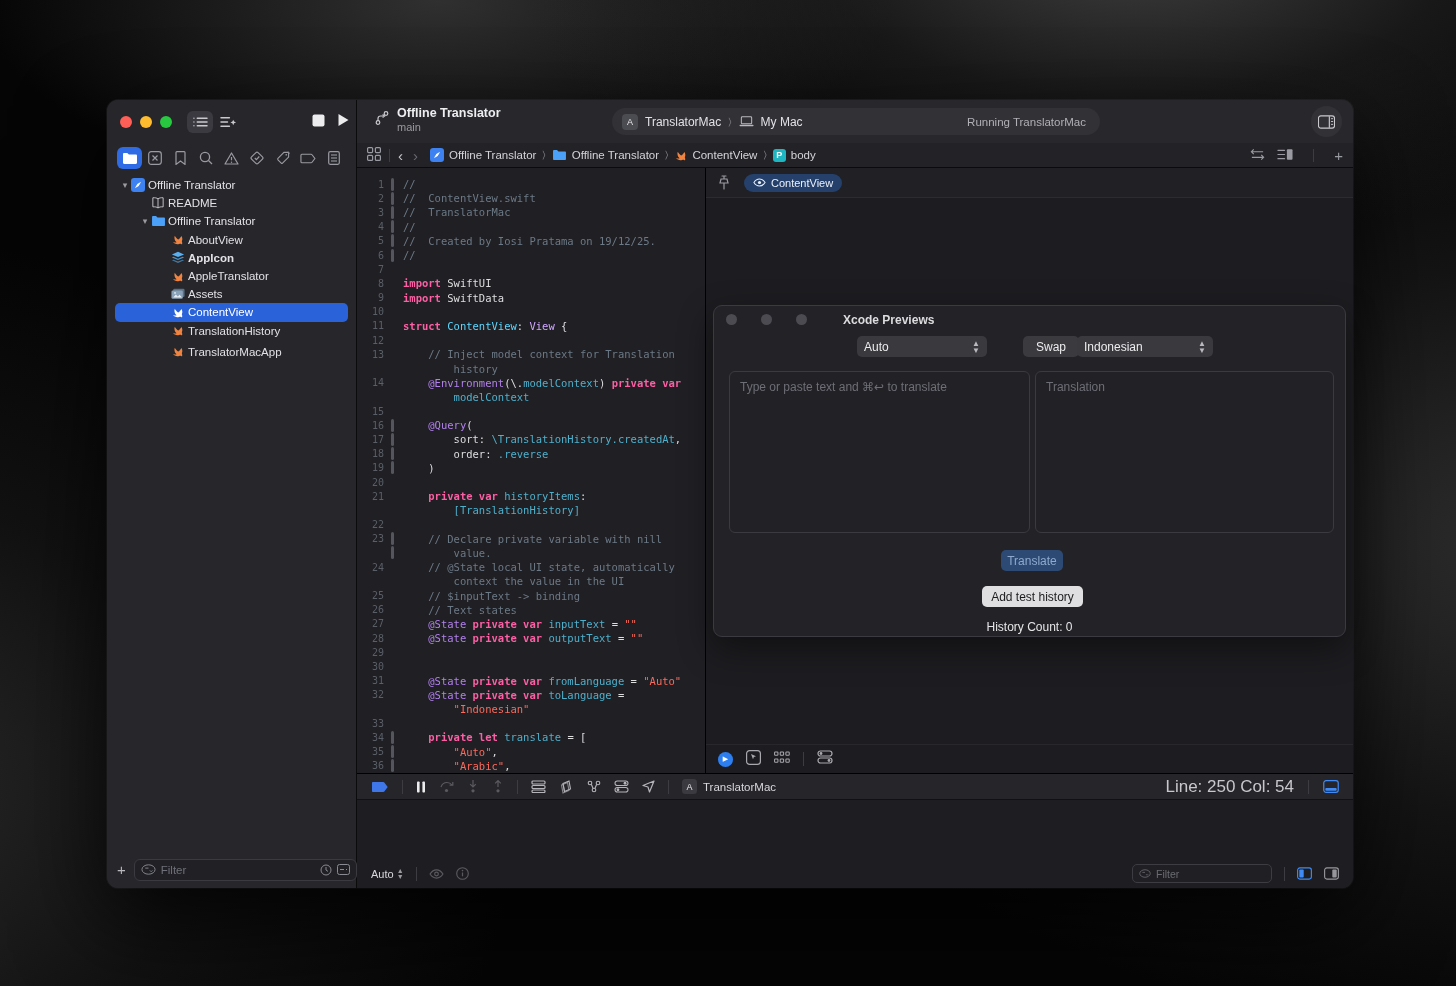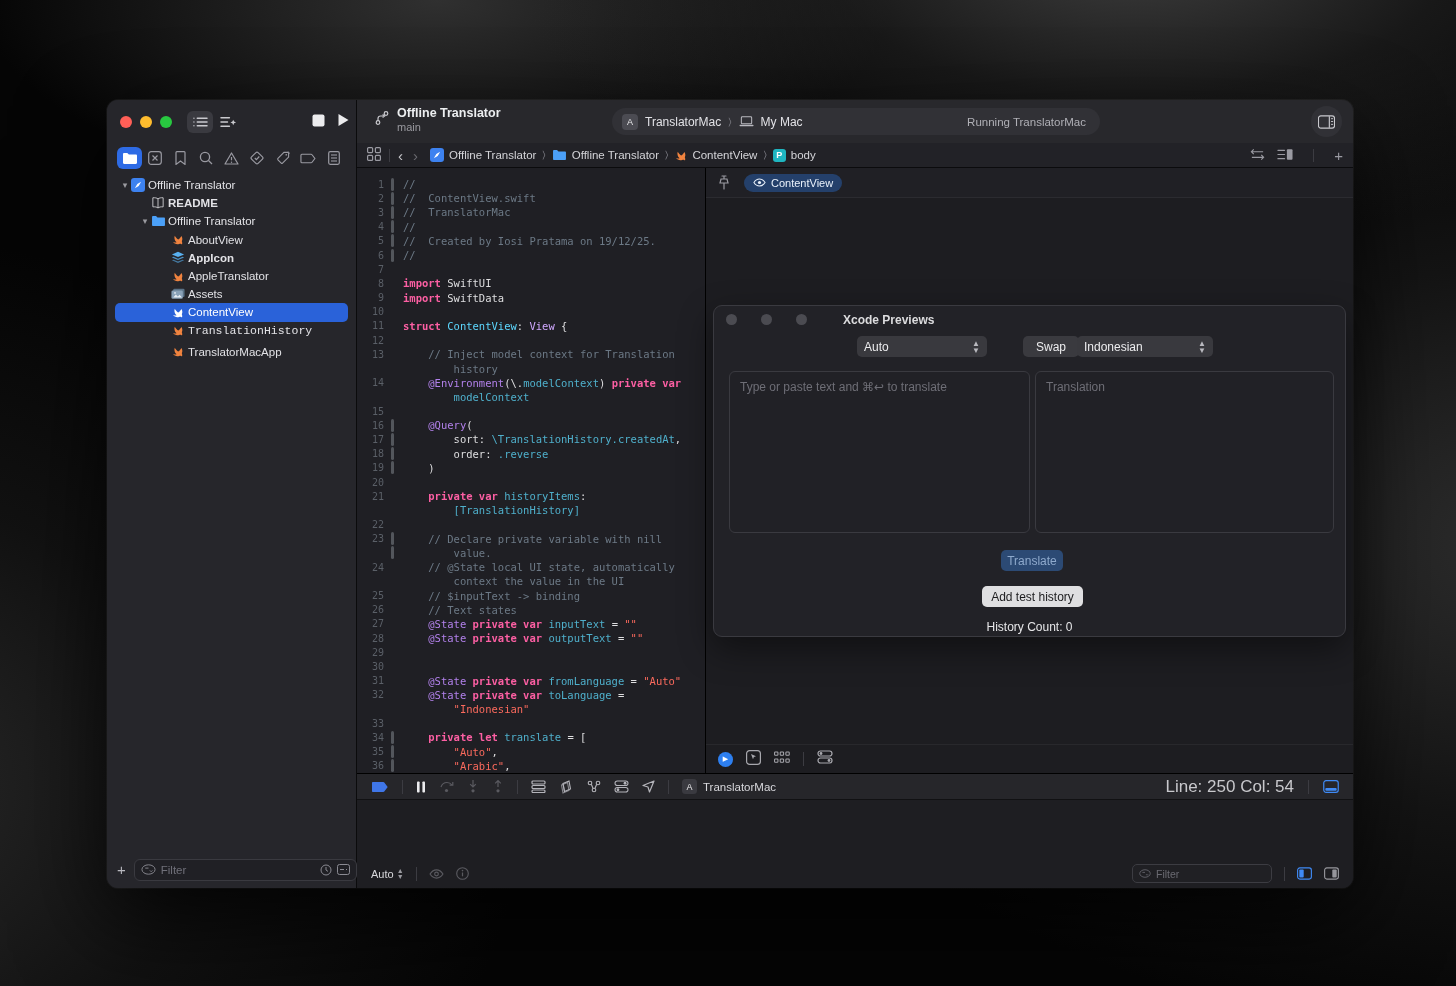--- a/index.html
+++ b/index.html
@@ -251,21 +251,21 @@
           <div class="trow" style="padding-left: 4px;">
             <span class="chev">▾</span>
             <span class="ticon">
               <svg width="14" height="14" viewBox="0 0 16 16">
                 <rect width="16" height="16" rx="3.5" fill="#3d82f0"></rect>
                 <path d="M11.6 4.4L7.2 6.8 4.4 11.6 8.8 9.2z" fill="#fff"></path>
               </svg>
             </span>
             <span>Offline Translator</span>
           </div>
-          <div class="trow" style="padding-left: 24px; font-weight: bold;">
+          <div class="trow" style="padding-left: 24px;">
             <span class="chev"></span>
             <span class="ticon">
               <svg width="14" height="12" viewBox="0 0 16 14">
                 <path d="M8 2.2C6.5 1 4.5.7 2 .9v10.6c2.5-.2 4.5.1 6 1.3 1.5-1.2 3.5-1.5 6-1.3V.9C11.5.7 9.5 1 8 2.2z" fill="none" stroke="#c8c8cc" stroke-width="1.1"></path>
                 <path d="M8 2.2v10.6" stroke="#c8c8cc" stroke-width="1.1"></path>
               </svg>
             </span>
             <span>README</span>
           </div>
           <div class="trow" style="padding-left: 24px;">
@@ -320,21 +320,21 @@
           </div>
           <div class="trow sel" style="padding-left: 44px;">
             <span class="chev"></span>
             <span class="ticon">
               <svg width="13" height="13" viewBox="0 0 16 16">
                 <path d="M13.3 10.3c1.1-2.1.9-4.6-.5-6.7-.9 1.9-2.4 3.4-4 4.4C7.1 6.9 5.6 5.3 4.6 3.4c-1 2.9-.1 6.1 2.3 7.9-1.4.5-3 .5-4.3-.1 1.6 2.3 4.7 3.3 7.4 2.3 1.6-.6 2.8-.4 3.5.7.5-1.1.4-2.6-.2-3.9z" fill="#ffffff"></path>
               </svg>
             </span>
             <span>ContentView</span>
           </div>
-          <div class="trow" style="padding-left: 44px; font-family: Liberation Mono, monospace;">
+          <div class="trow" style="padding-left: 44px;">
             <span class="chev"></span>
             <span class="ticon">
               <svg width="13" height="13" viewBox="0 0 16 16">
                 <path d="M13.3 10.3c1.1-2.1.9-4.6-.5-6.7-.9 1.9-2.4 3.4-4 4.4C7.1 6.9 5.6 5.3 4.6 3.4c-1 2.9-.1 6.1 2.3 7.9-1.4.5-3 .5-4.3-.1 1.6 2.3 4.7 3.3 7.4 2.3 1.6-.6 2.8-.4 3.5.7.5-1.1.4-2.6-.2-3.9z" fill="#f0833f"></path>
               </svg>
             </span>
             <span>TranslationHistory</span>
           </div>
           <div class="trow" style="padding-left: 44px; align-items: flex-end;">
             <span class="chev"></span>

